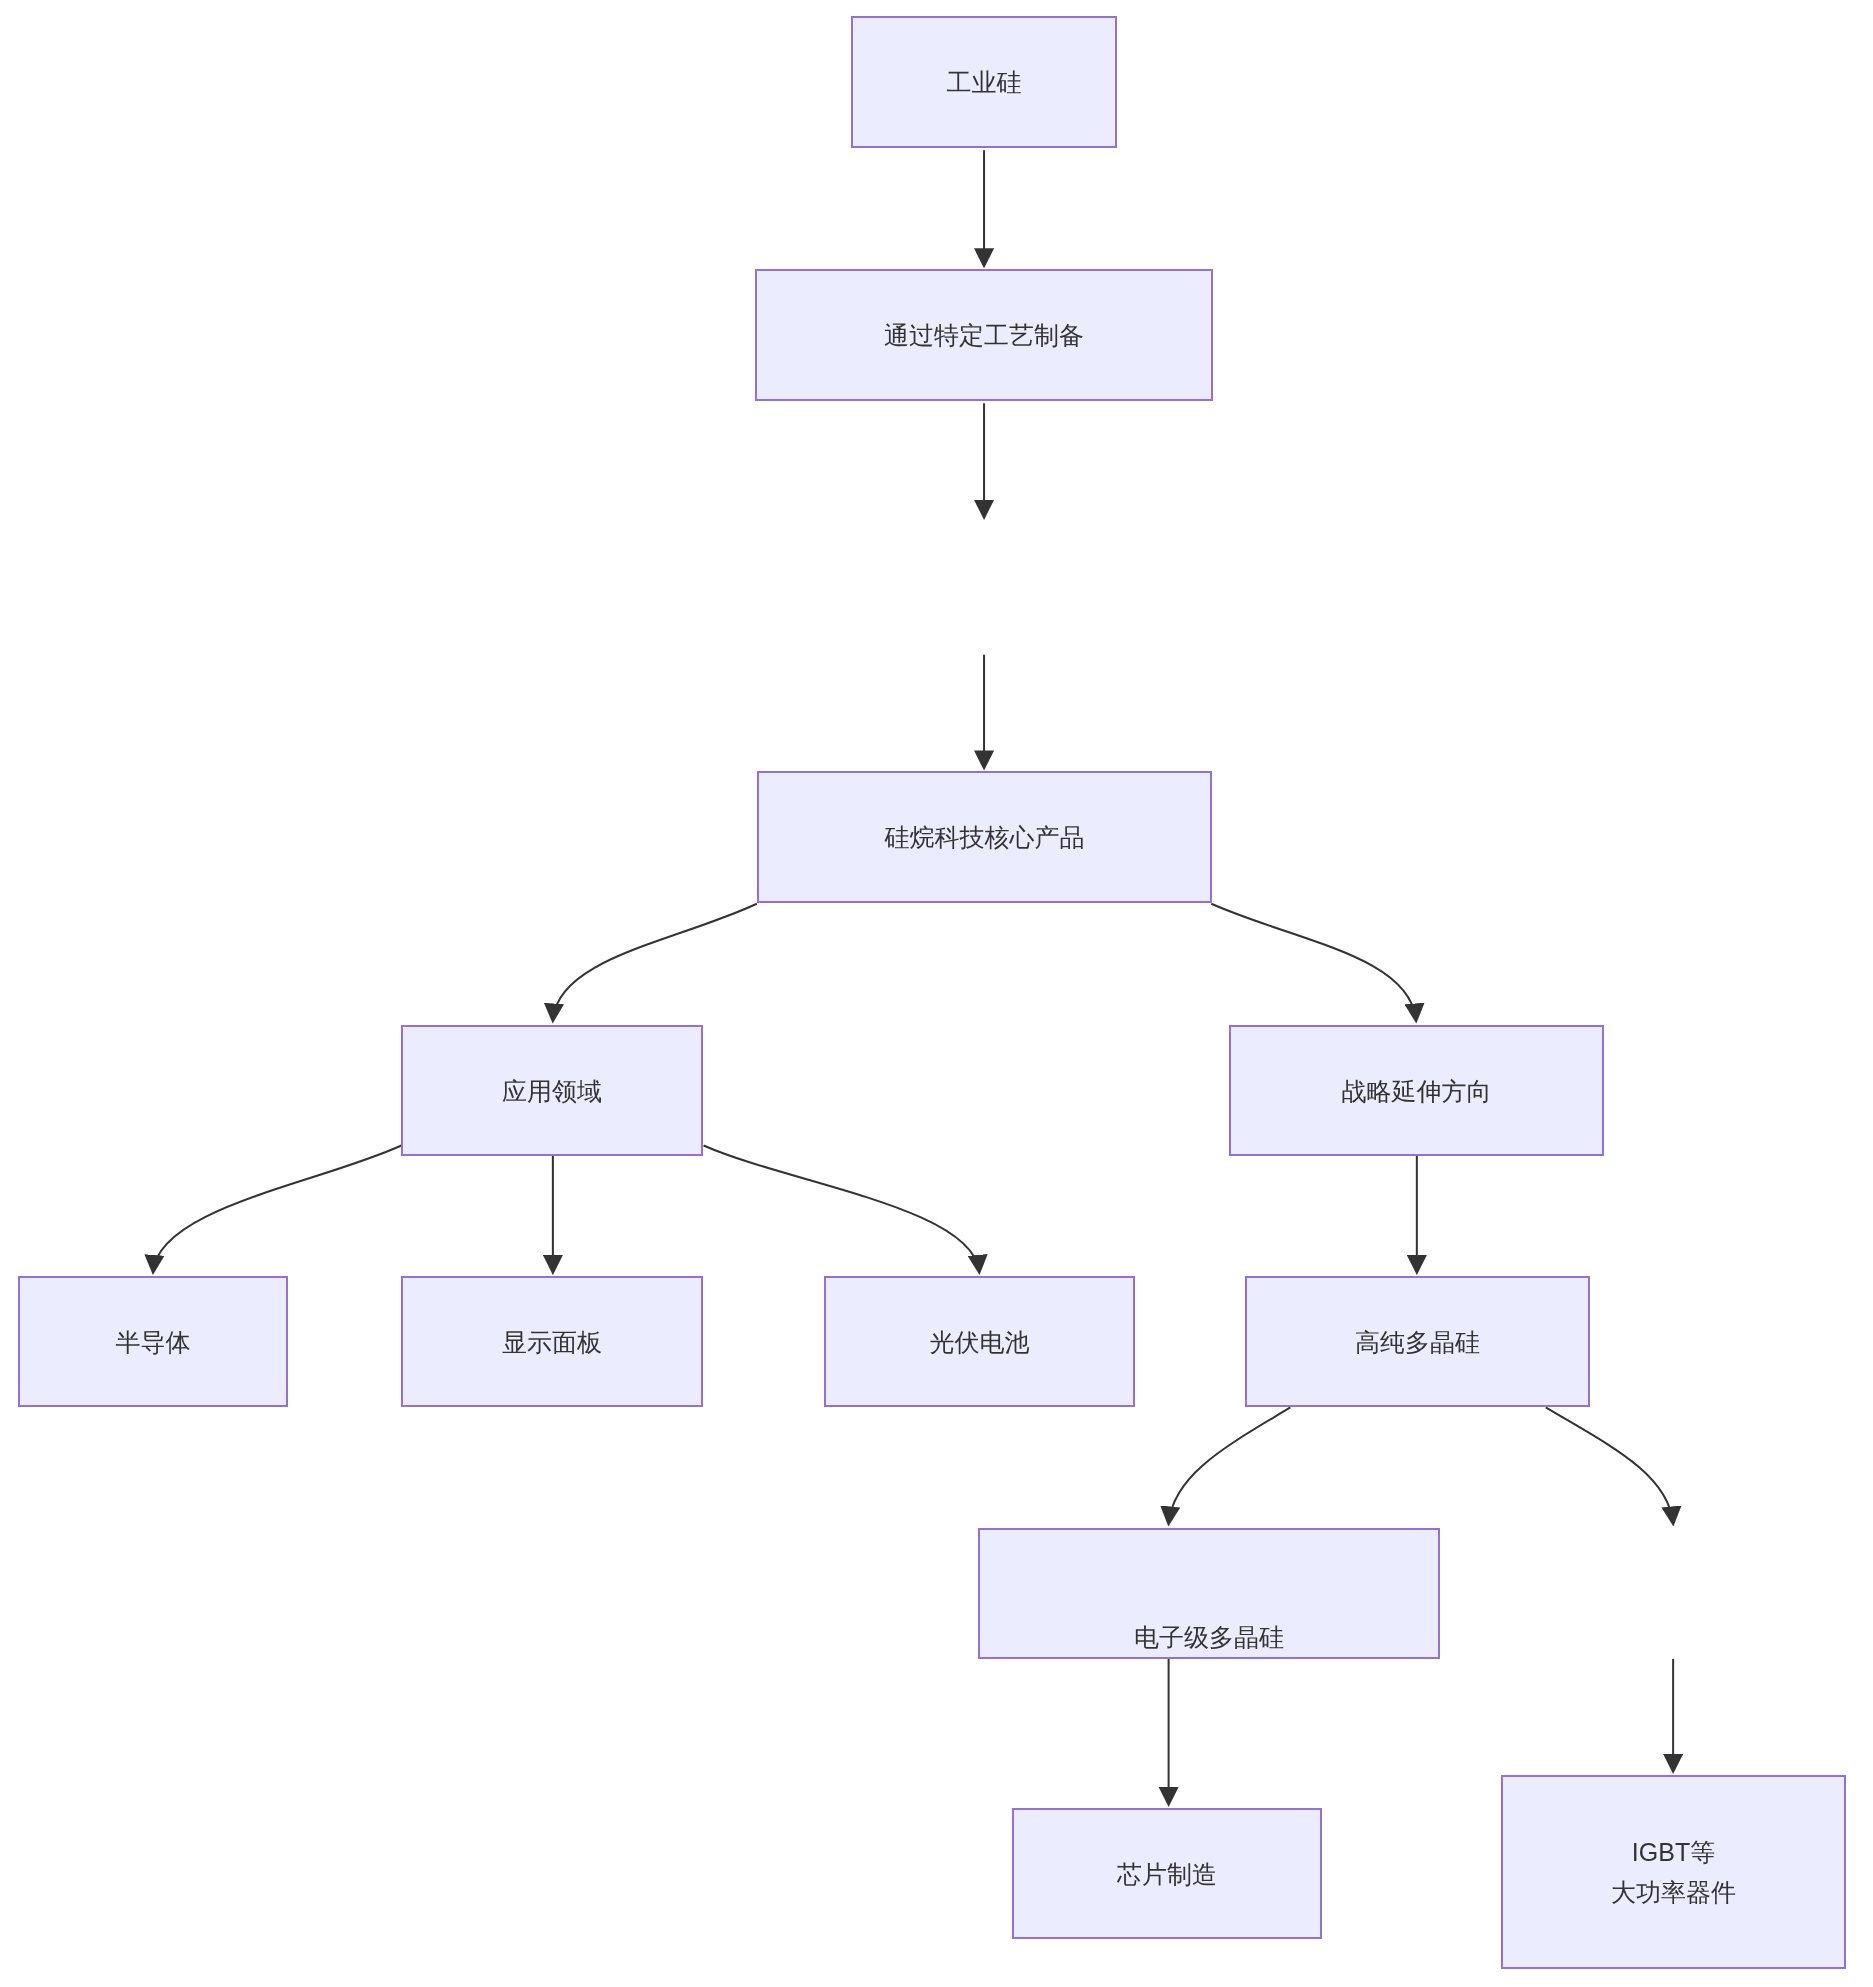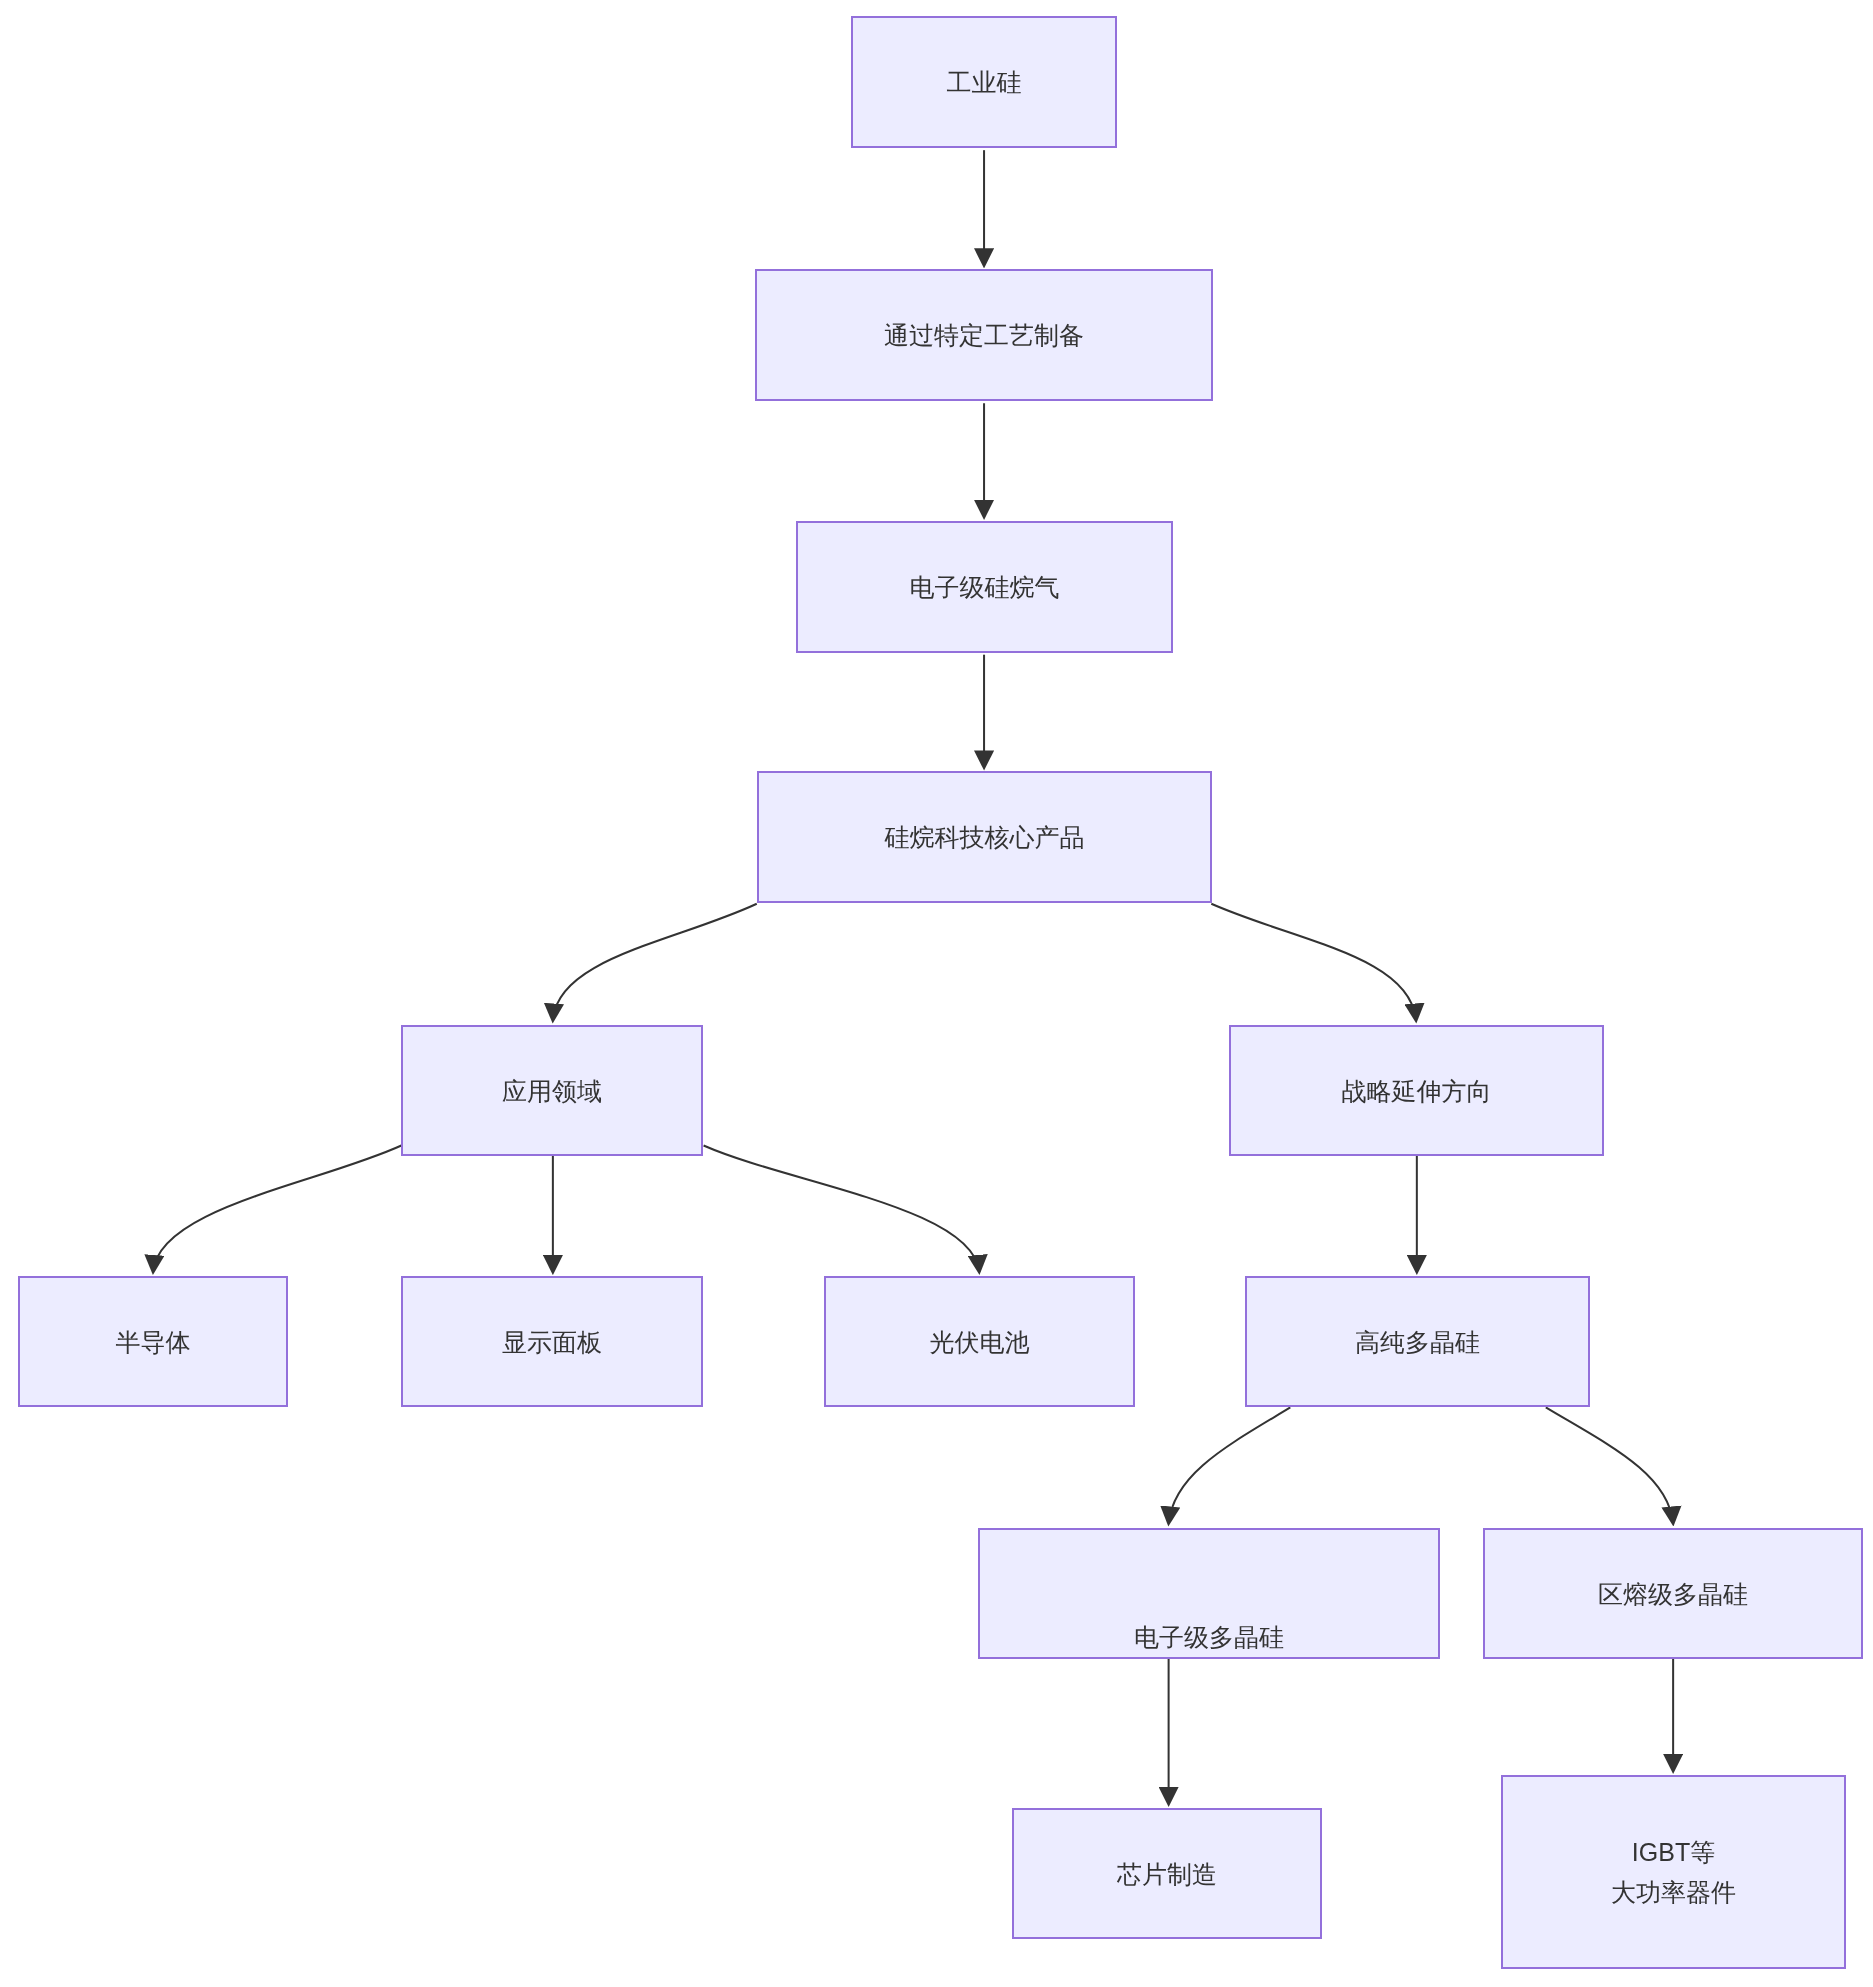--- a/index.html
+++ b/index.html
@@ -86,23 +86,20 @@
     <path class="edge" d="M1450,2058 L1450,2238" marker-end="url(#arrow)"></path>
     <path class="edge" d="M2076,2058 L2076,2197" marker-end="url(#arrow)"></path>
   </svg>
 
   <div class="node n-a">
     <span>工业硅</span>
   </div>
   <div class="node n-b">
     <span>通过特定工艺制备</span>
   </div>
-  <div class="node n-c">
-    <span>电子级硅烷气</span>
-  </div>
   <div class="node n-d">
     <span>硅烷科技核心产品</span>
   </div>
   <div class="node n-e">
     <span>应用领域</span>
   </div>
   <div class="node n-f">
     <span>战略延伸方向</span>
   </div>
   <div class="node n-h">
@@ -113,23 +110,20 @@
   </div>
   <div class="node n-i">
     <span>光伏电池</span>
   </div>
   <div class="node n-j">
     <span>高纯多晶硅</span>
   </div>
   <div class="node n-k">
     <span>电子级多晶硅</span>
   </div>
-  <div class="node n-l">
-    <span>区熔级多晶硅</span>
-  </div>
   <div class="node n-m">
     <span>芯片制造</span>
   </div>
   <div class="node n-n">
     <span>IGBT等</span>
     <span>大功率器件</span>
   </div>
 
 </div>
 

